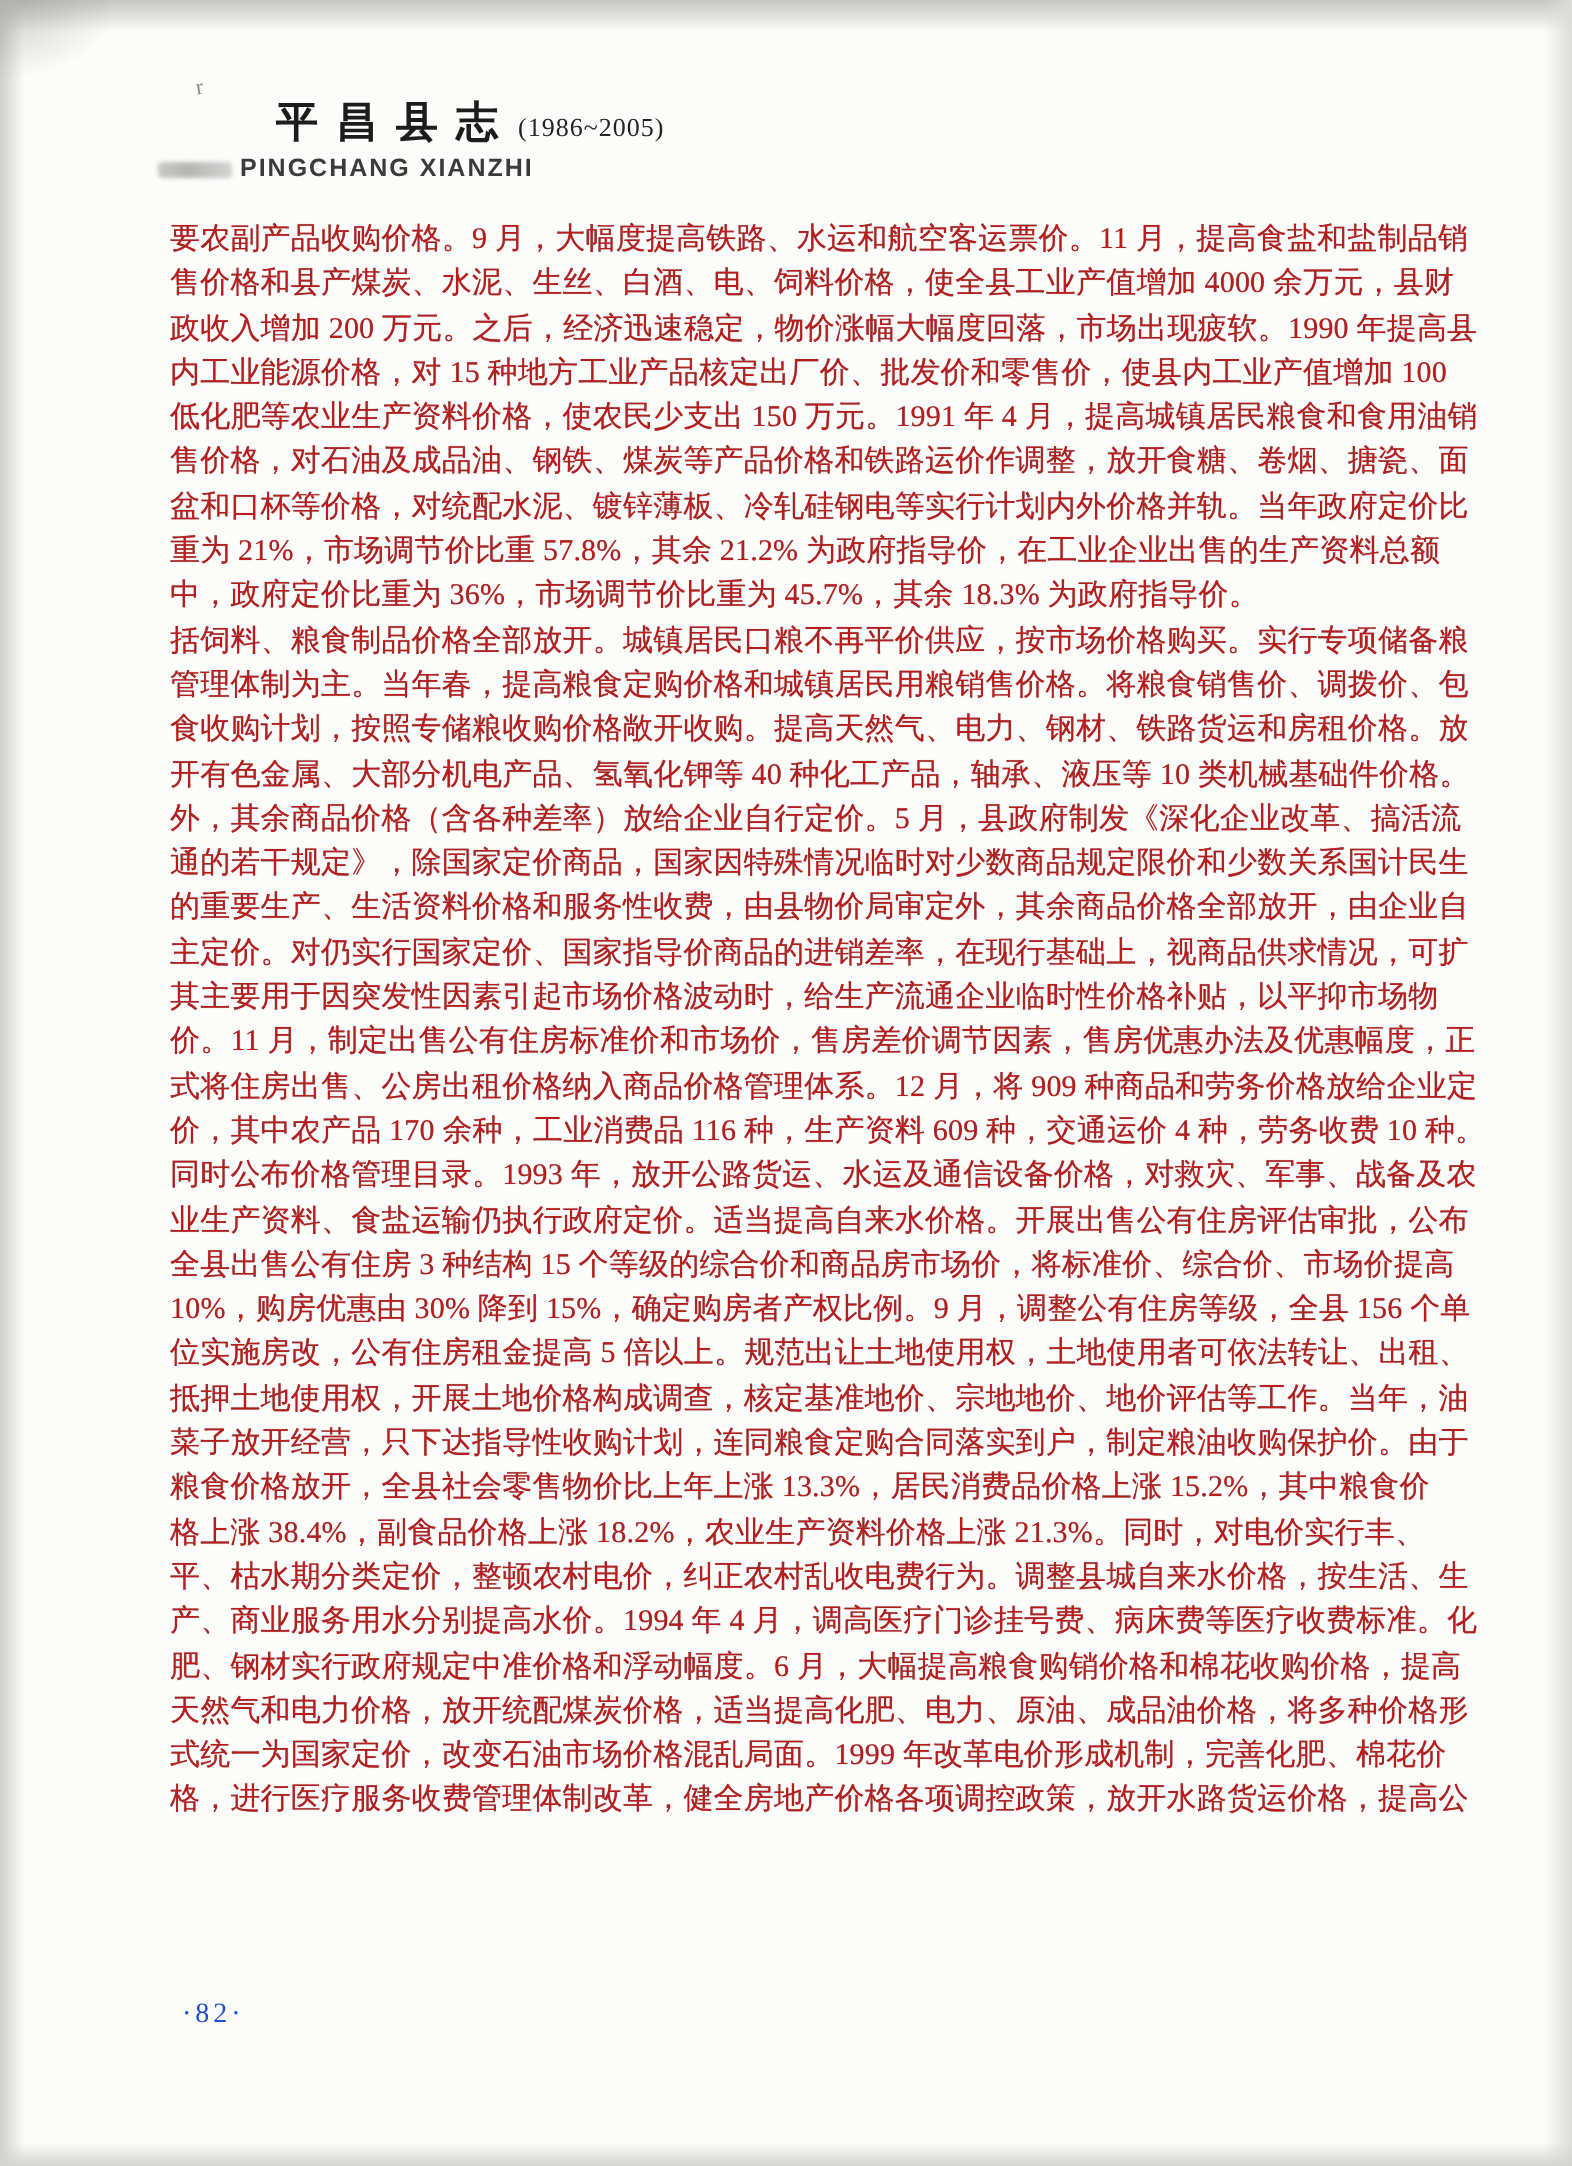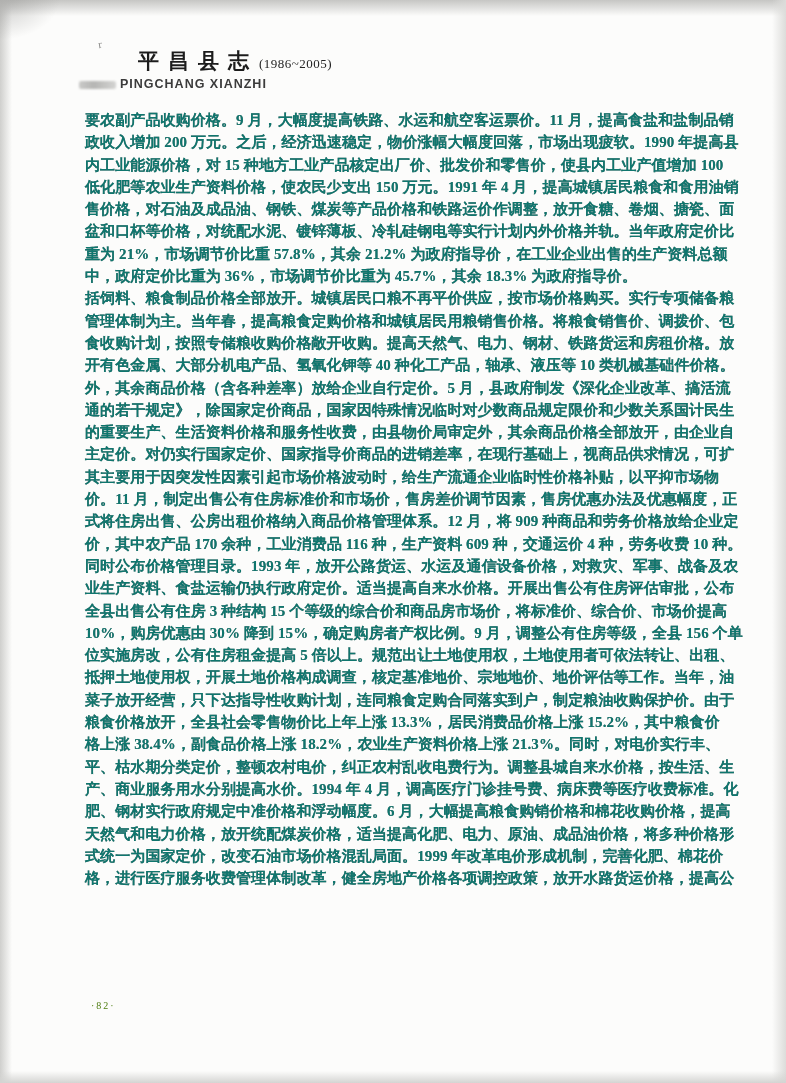--- a/index.html
+++ b/index.html
@@ -79,40 +79,39 @@
   }
 
   
   .text-body {
     position: absolute;
     left: 85px;
     top: 109px;
     width: 627px;
     font-size: 15px;
     line-height: 22.3px;
-    color: #0f766e;
+    color: #b91c1c;
     text-shadow: 0 0 0.4px rgba(20,20,20,0.55);
-    font-weight: bold;
   }
   .text-body .line {
     text-align: justify;
     text-align-last: justify;
     white-space: nowrap;
     letter-spacing: 0.1px;
   }
   .text-body .line.indent { padding-left: 31px; }
   .text-body .line.no-j   { text-align-last: left; }
 
   .page-number {
     position: absolute;
     left: 91px;
     top: 1000px;
-    font-size: 10px;
+    font-size: 14px;
     letter-spacing: 2px;
-    color: #4d7c0f;
+    color: #1d4ed8;
   }
 </style>
 </head>
 <body>
 
 <div class="page">
 
   <div class="edge edge-top"></div>
   <div class="edge edge-left"></div>
   <div class="edge edge-right"></div>
@@ -124,20 +123,21 @@
   <div class="header-title">
     <span>平昌县志</span><span class="years">(1986~2005)</span>
   </div>
 
   <div class="header-smudge"></div>
 
   <div class="header-subtitle">PINGCHANG XIANZHI</div>
 
   <div class="text-body">
       <div class="line">要农副产品收购价格。9 月，大幅度提高铁路、水运和航空客运票价。11 月，提高食盐和盐制品销</div>
+      <div class="line">售价格和县产煤炭、水泥、生丝、白酒、电、饲料价格，使全县工业产值增加 4000 余万元，县财</div>
       <div class="line">政收入增加 200 万元。之后，经济迅速稳定，物价涨幅大幅度回落，市场出现疲软。1990 年提高县</div>
       <div class="line">内工业能源价格，对 15 种地方工业产品核定出厂价、批发价和零售价，使县内工业产值增加 100</div>
       <div class="line">低化肥等农业生产资料价格，使农民少支出 150 万元。1991 年 4 月，提高城镇居民粮食和食用油销</div>
       <div class="line">售价格，对石油及成品油、钢铁、煤炭等产品价格和铁路运价作调整，放开食糖、卷烟、搪瓷、面</div>
       <div class="line">盆和口杯等价格，对统配水泥、镀锌薄板、冷轧硅钢电等实行计划内外价格并轨。当年政府定价比</div>
       <div class="line">重为 21%，市场调节价比重 57.8%，其余 21.2% 为政府指导价，在工业企业出售的生产资料总额</div>
       <div class="line no-j">中，政府定价比重为 36%，市场调节价比重为 45.7%，其余 18.3% 为政府指导价。</div>
       <div class="line">括饲料、粮食制品价格全部放开。城镇居民口粮不再平价供应，按市场价格购买。实行专项储备粮</div>
       <div class="line">管理体制为主。当年春，提高粮食定购价格和城镇居民用粮销售价格。将粮食销售价、调拨价、包</div>
       <div class="line">食收购计划，按照专储粮收购价格敞开收购。提高天然气、电力、钢材、铁路货运和房租价格。放</div>

